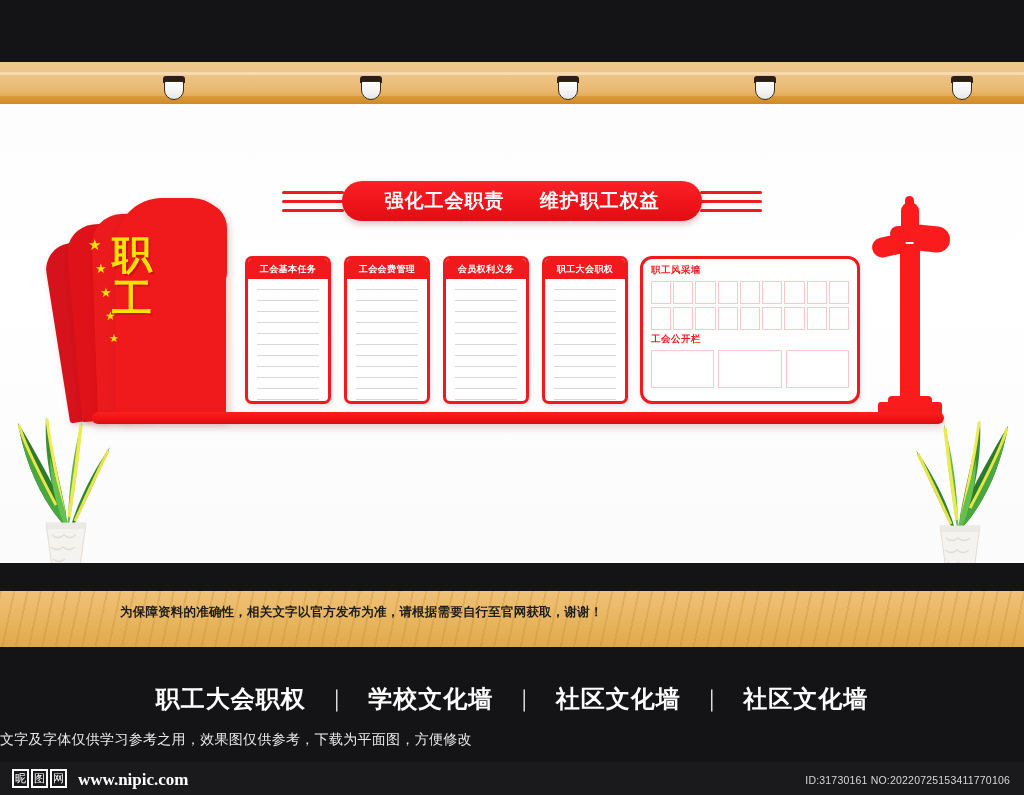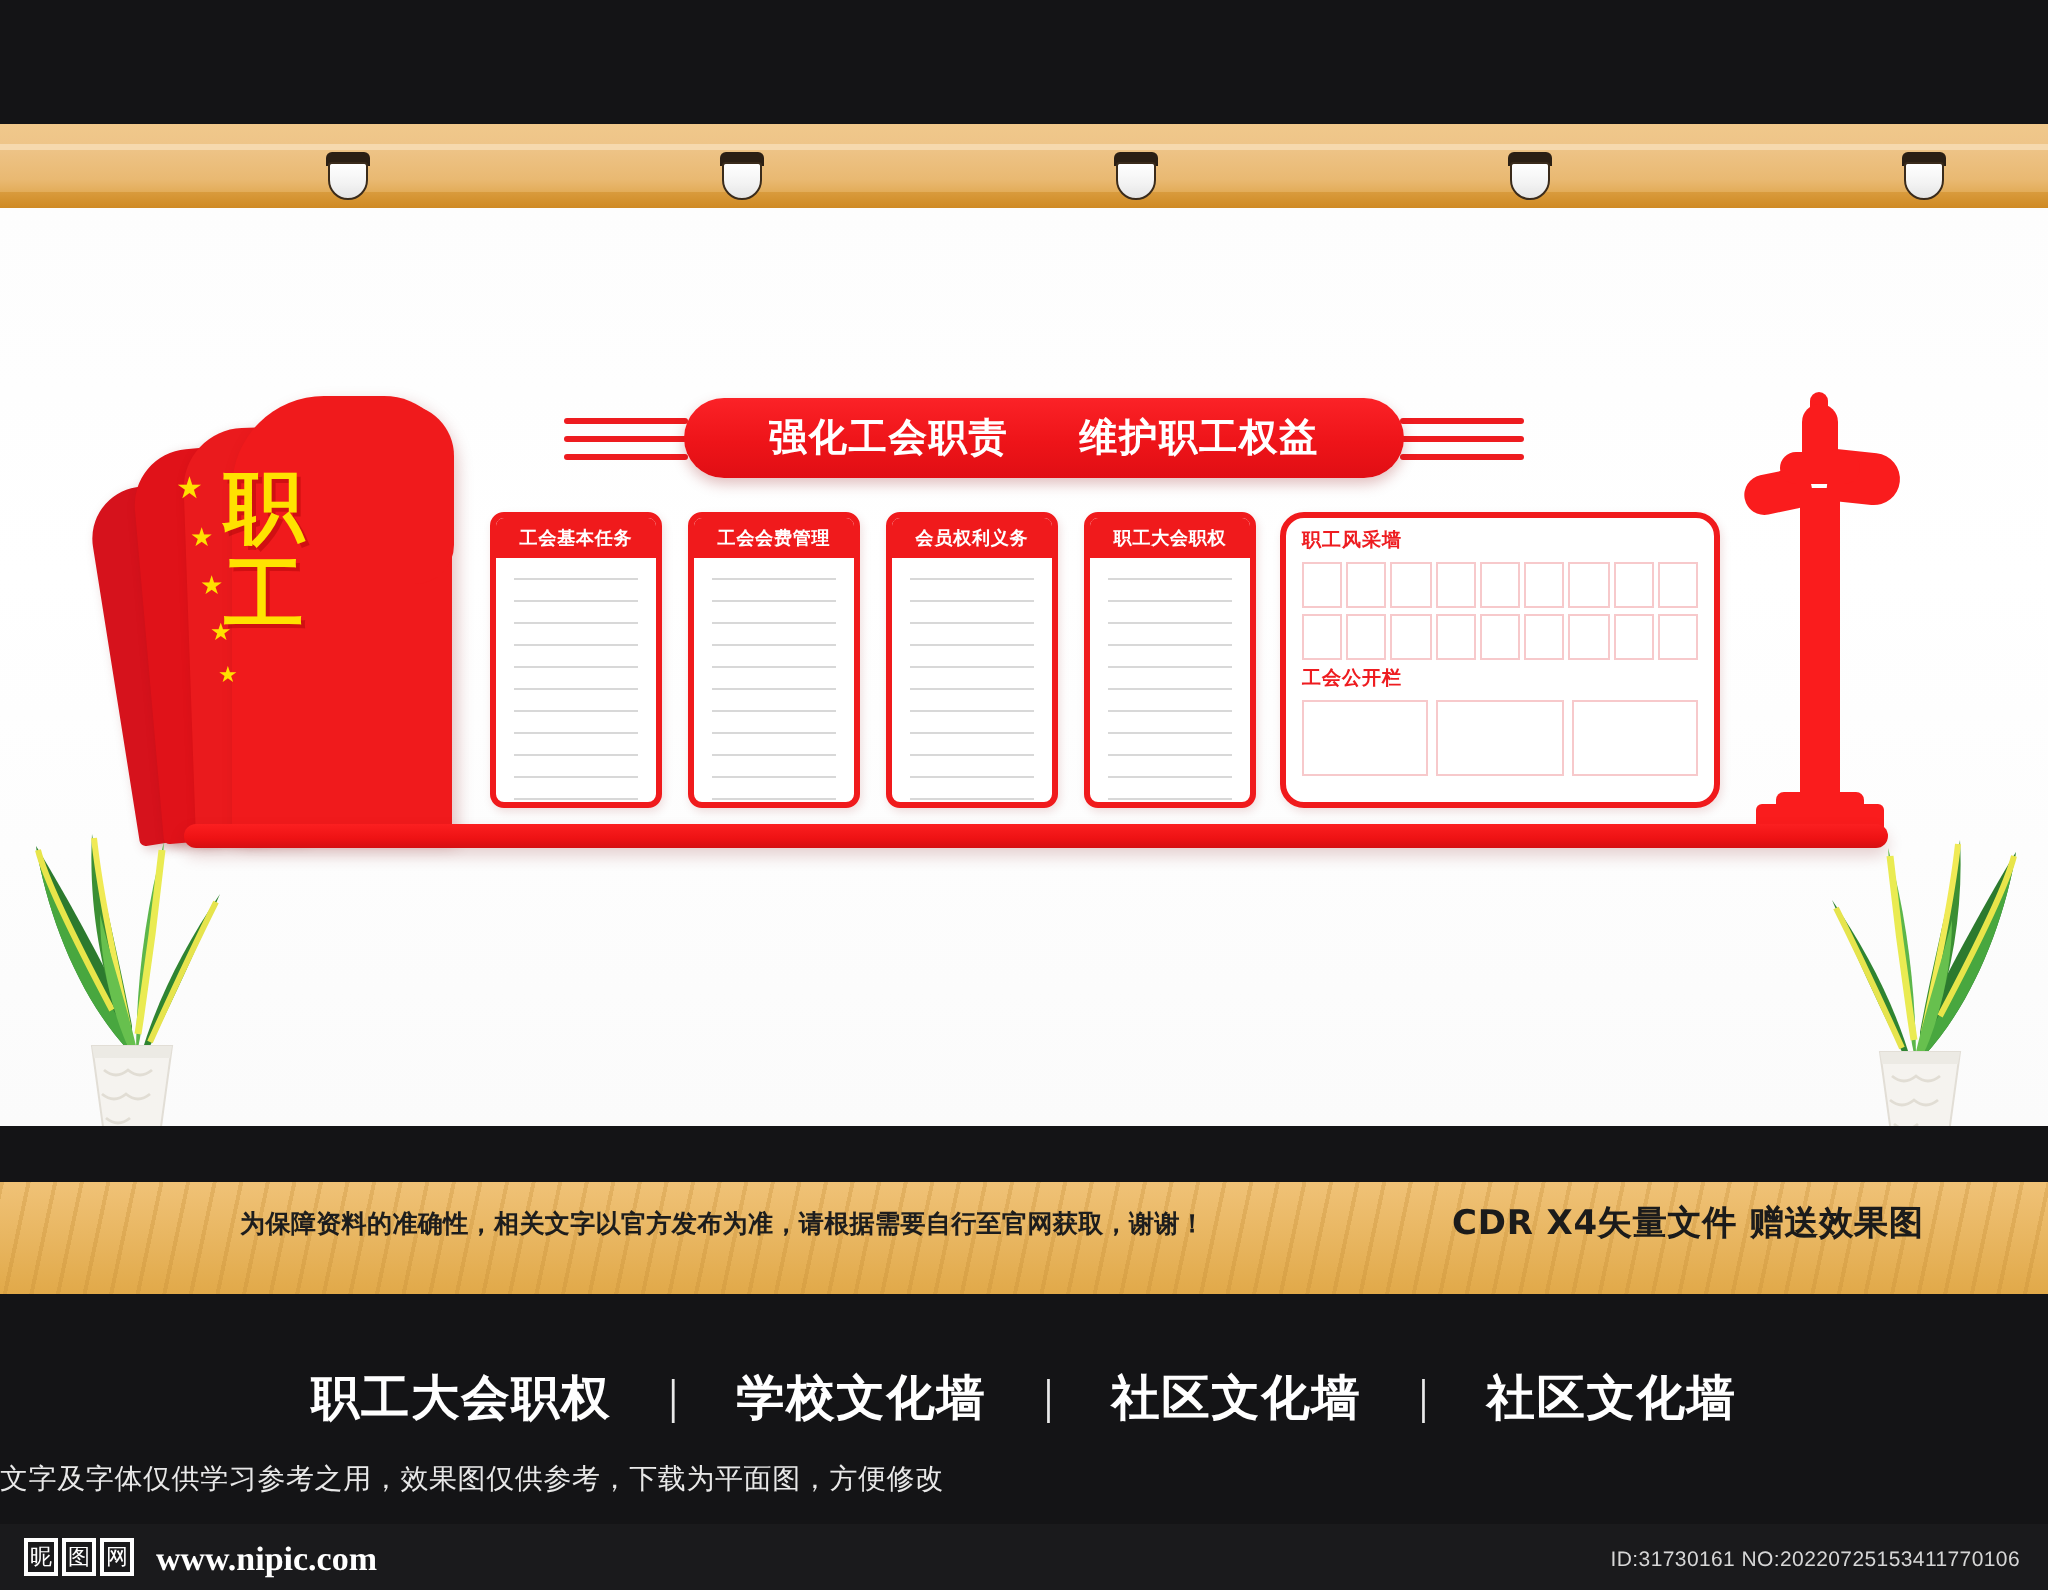--- a/index.html
+++ b/index.html
@@ -110,21 +110,21 @@
 
   
   .shelf {
     position: absolute; left: 92px; top: 412px; width: 852px; height: 12px;
     background: linear-gradient(180deg,#fb1f20 0%, #ee1214 60%, #d40f12 100%);
     border-radius: 6px;
     box-shadow: 0 4px 8px rgba(120,0,0,0.18);
   }
 
   
-  .banner-wrap { position: absolute; left: 282px; top: 199px; width: 480px; height: 52px; }
+  .banner-wrap { position: absolute; left: 282px; top: 181px; width: 480px; height: 52px; }
   .speed { position: absolute; width: 62px; height: 3px; background: #ee1c20; border-radius: 2px; }
   .speed.left  { left: 0; }
   .speed.right { right: 0; }
   .sp-a { top: 10px; } .sp-b { top: 19px; } .sp-c { top: 28px; }
   .banner {
     position: absolute; left: 60px; top: 0; width: 360px; height: 40px;
     background: linear-gradient(180deg,#fb2227 0%,#ee1419 55%,#e00e14 100%);
     border-radius: 20px;
     display: flex; align-items: center; justify-content: center;
     box-shadow: 0 3px 7px rgba(140,0,0,0.25);
@@ -493,21 +493,20 @@
       </g>
       <path d="M40 128 L80 128 L74 172 C74 174 70 175 60 175 C50 175 46 174 46 172 Z" fill="#f5f3ef" stroke="#e2ded6" stroke-width="1"></path>
       <path d="M40 128 L80 128 L79 134 L41 134 Z" fill="#eceae4"></path>
       <path d="M46 140 q6 5 12 0 q6 5 12 0 M45 152 q6 5 12 0 q6 5 12 0 M47 164 q6 5 12 0" stroke="#e1ddd4" stroke-width="1.4" fill="none"></path>
     </svg>
   </div>
 
   <div class="mid-black"></div>
   <div class="floor"></div>
   <div class="floor-note">为保障资料的准确性，相关文字以官方发布为准，请根据需要自行至官网获取，谢谢！</div>
-  <div class="floor-promo">CDR X4矢量文件  赠送效果图</div>
 
   <div class="bottom"></div>
   <div class="cats" id="cats">
       <span class="cat">职工大会职权</span>
       <span class="sep">｜</span>
       <span class="cat">学校文化墙</span>
       <span class="sep">｜</span>
       <span class="cat">社区文化墙</span>
       <span class="sep">｜</span>
       <span class="cat">社区文化墙</span>

